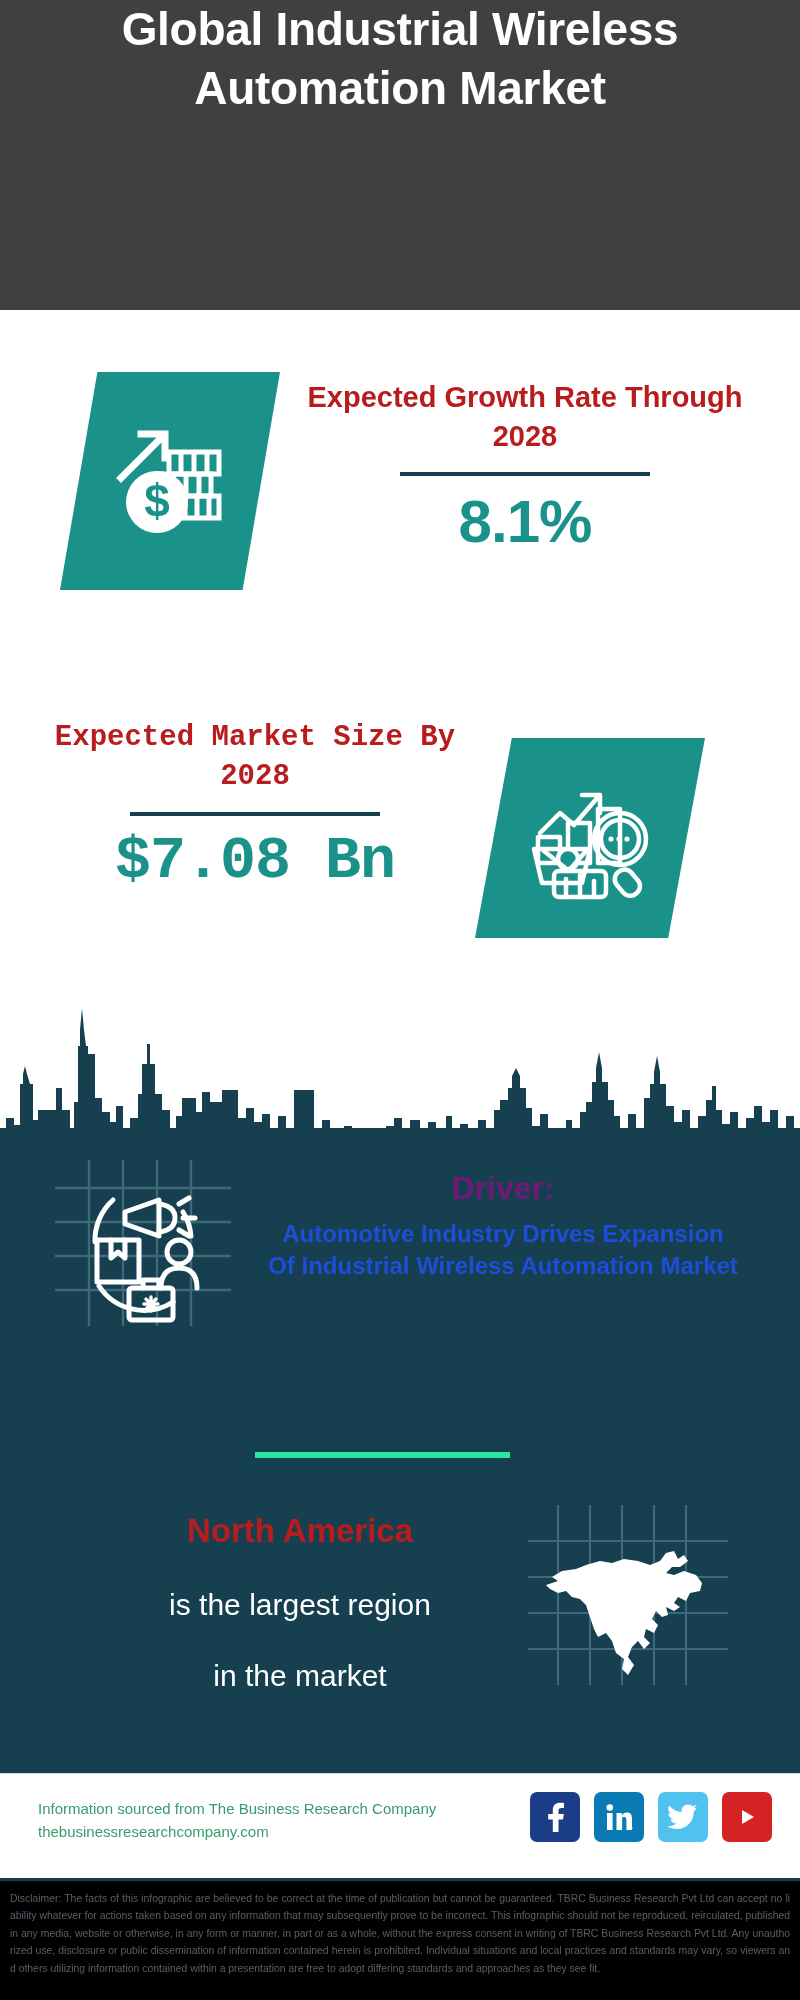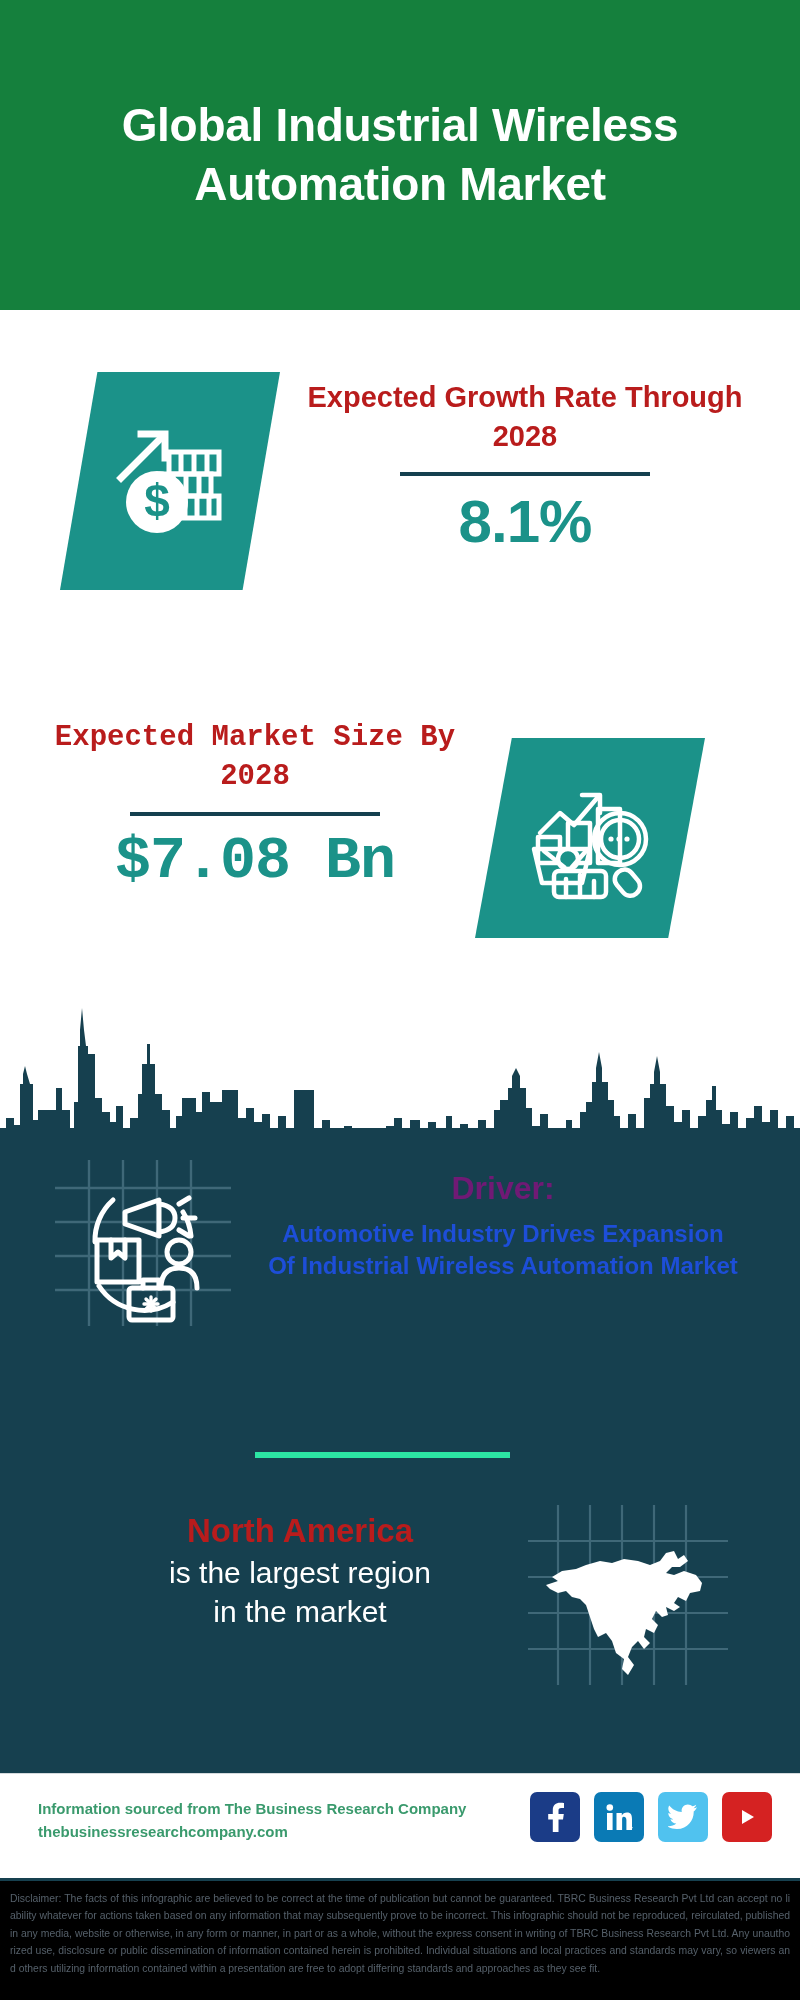--- a/index.html
+++ b/index.html
@@ -18,23 +18,22 @@
     overflow: hidden;
     background: #ffffff;
   }
 
   
   .header {
     position: absolute;
     left: 0; top: 0;
     width: 800px;
     height: 310px;
-    background: #15803d;
+    background: #404040;
     display: flex;
-    align-items: center;
     justify-content: center;
     padding: 0 34px;
   }
   .header-title {
     color: #ffffff;
     font-size: 46px;
     font-weight: bold;
     line-height: 1.28;
     text-align: center;
     letter-spacing: -0.3px;
@@ -170,37 +169,37 @@
     color: #b91c1c;
     font-size: 33px;
     font-weight: bold;
     line-height: 1.3;
   }
   .region-desc {
     color: #ffffff;
     font-size: 30px;
     font-weight: normal;
     line-height: 1.3;
+    margin-top: 32px;
   }
   .region-map {
     position: absolute;
     left: 528px; top: 1505px;
     width: 200px; height: 180px;
     z-index: 2;
   }
 
   
   .footer {
     position: absolute;
     left: 0; top: 1773px;
     width: 800px;
     height: 105px;
     background: #ffffff;
     border-top: 1px solid #d4dadd;
-    font-weight: bold;
   }
   .footer-text {
     position: absolute;
     left: 38px; top: 23px;
     width: 430px;
   }
   .footer-line {
     color: #3a9a6d;
     font-size: 15px;
     line-height: 1.55;

